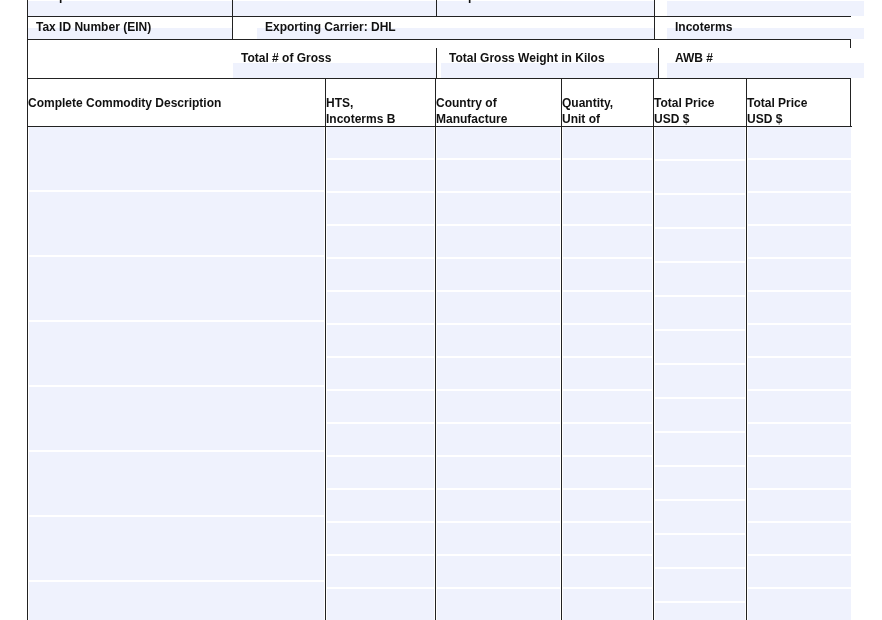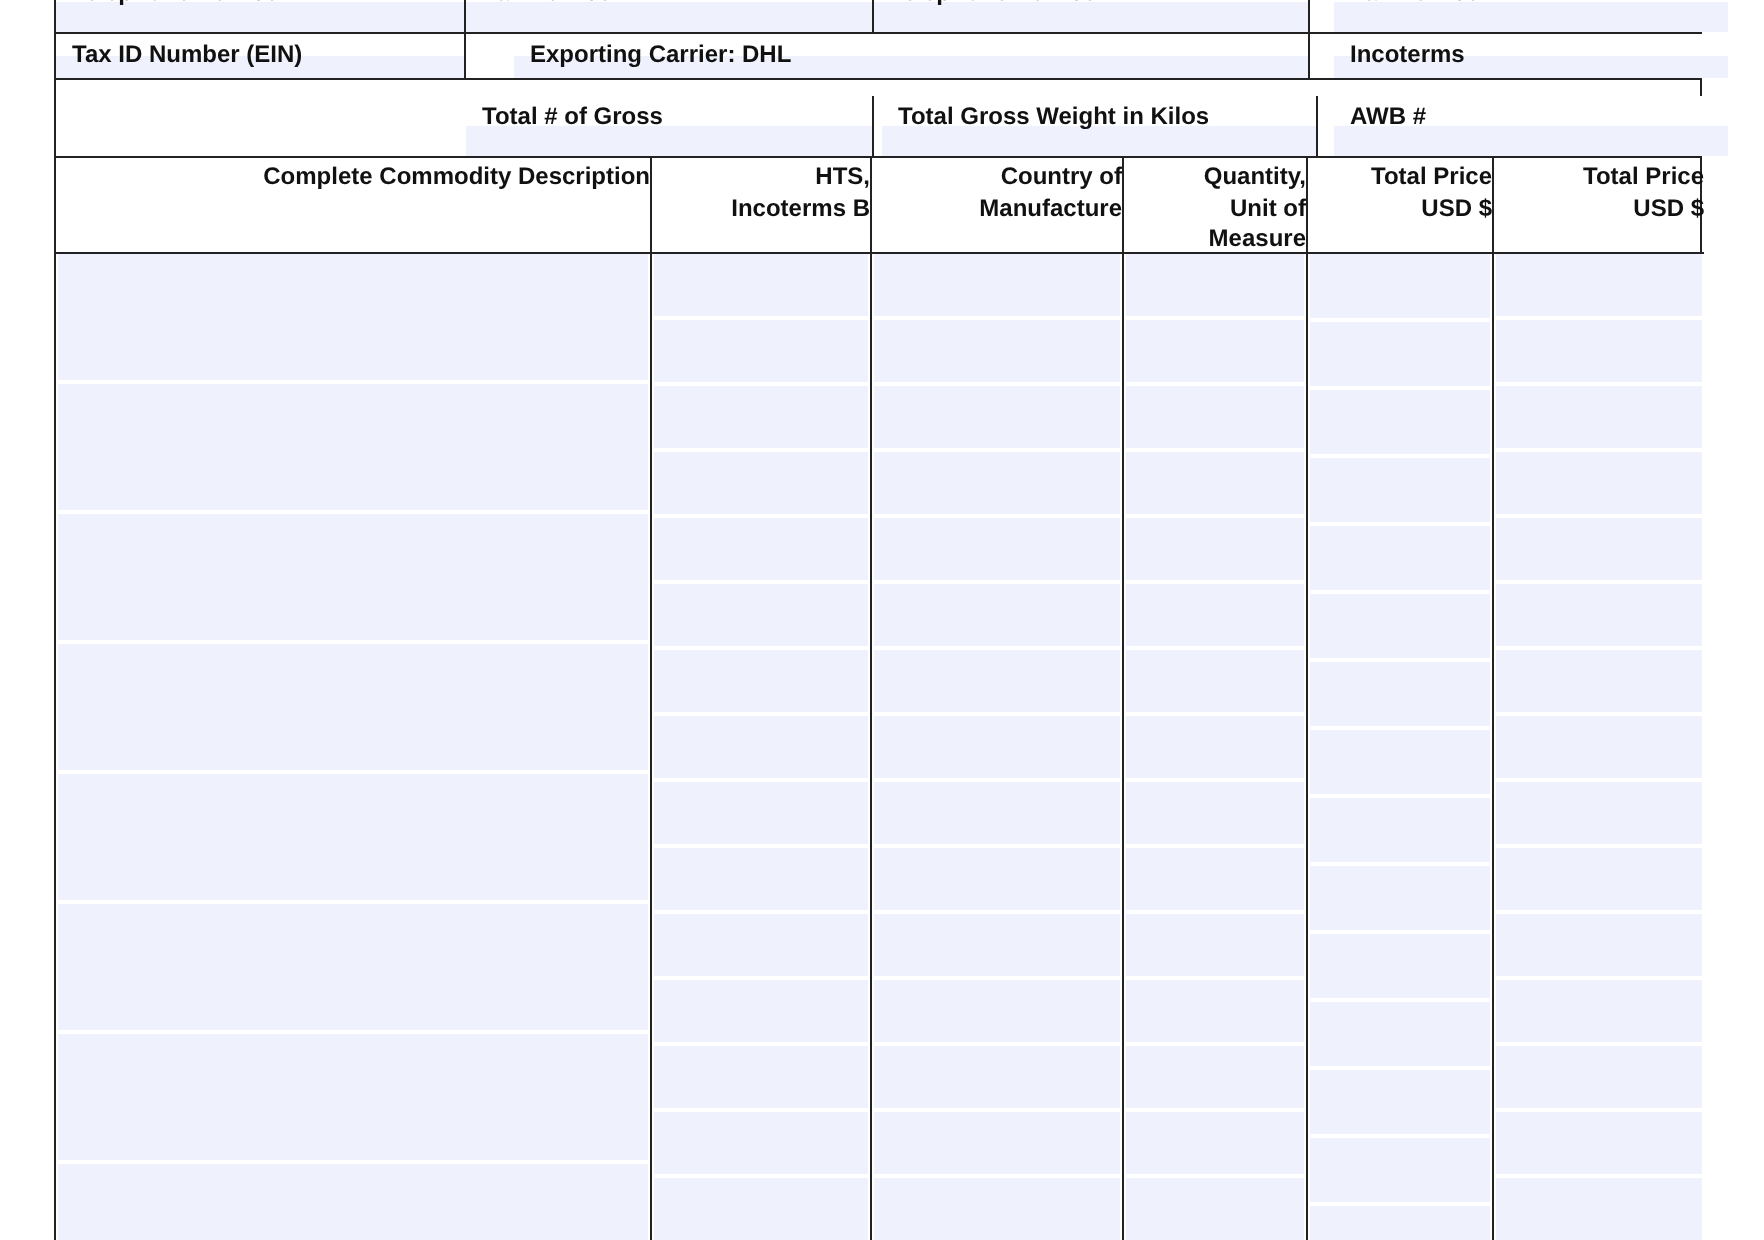--- a/index.html
+++ b/index.html
@@ -13,21 +13,21 @@
                border-right: 1.5px solid #222; background: linear-gradient(#ffffff 0 50%, #eff2fd 50% 100%); }
   .info-cell:last-child { border-right: none; margin-left: 12px; }
   .info-cell .lbl { position: absolute; left: 8px; top: 3px; font-size: 12px; font-weight: bold; white-space: nowrap; }
   .info-cell .fld { position: absolute; left: 2px; right: 2px; bottom: 1px; height: 12px; background: transparent; border: none; }
 
   .commodity { position: absolute; left: 27px; top: 78px; width: 824px; height: 560px;
                border-left: 1.5px solid #222; border-right: 1.5px solid #222; border-top: 1.5px solid #222; box-sizing: border-box; }
   .col { position: absolute; top: 0; bottom: 0; box-sizing: border-box; border-right: 1.5px solid #222; }
   .col:last-child { border-right: none; }
   .col-head { height: 48px; border-bottom: 1.5px solid #222; box-sizing: border-box;
-              text-align: right; font-size: 12px; font-weight: bold; line-height: 15.5px; padding-top: 2px; white-space: pre-line; }
+              text-align: left; font-size: 12px; font-weight: bold; line-height: 15.5px; padding-top: 17px; white-space: pre-line; }
   .col-body { position: absolute; top: 48px; left: 0; right: 0; bottom: 0; background: #ffffff; }
   .fieldbox { position: absolute; left: 1px; right: 1px; background: #eff2fd; border: none; padding: 0; margin: 0; outline: none; }
 </style>
 </head>
 <body>
 
 <div class="form">
   <div class="info-grid">
     <div class="info-row" style="top:0;height:31px;">
       <div class="info-cell" style="left:0;width:205px;">

